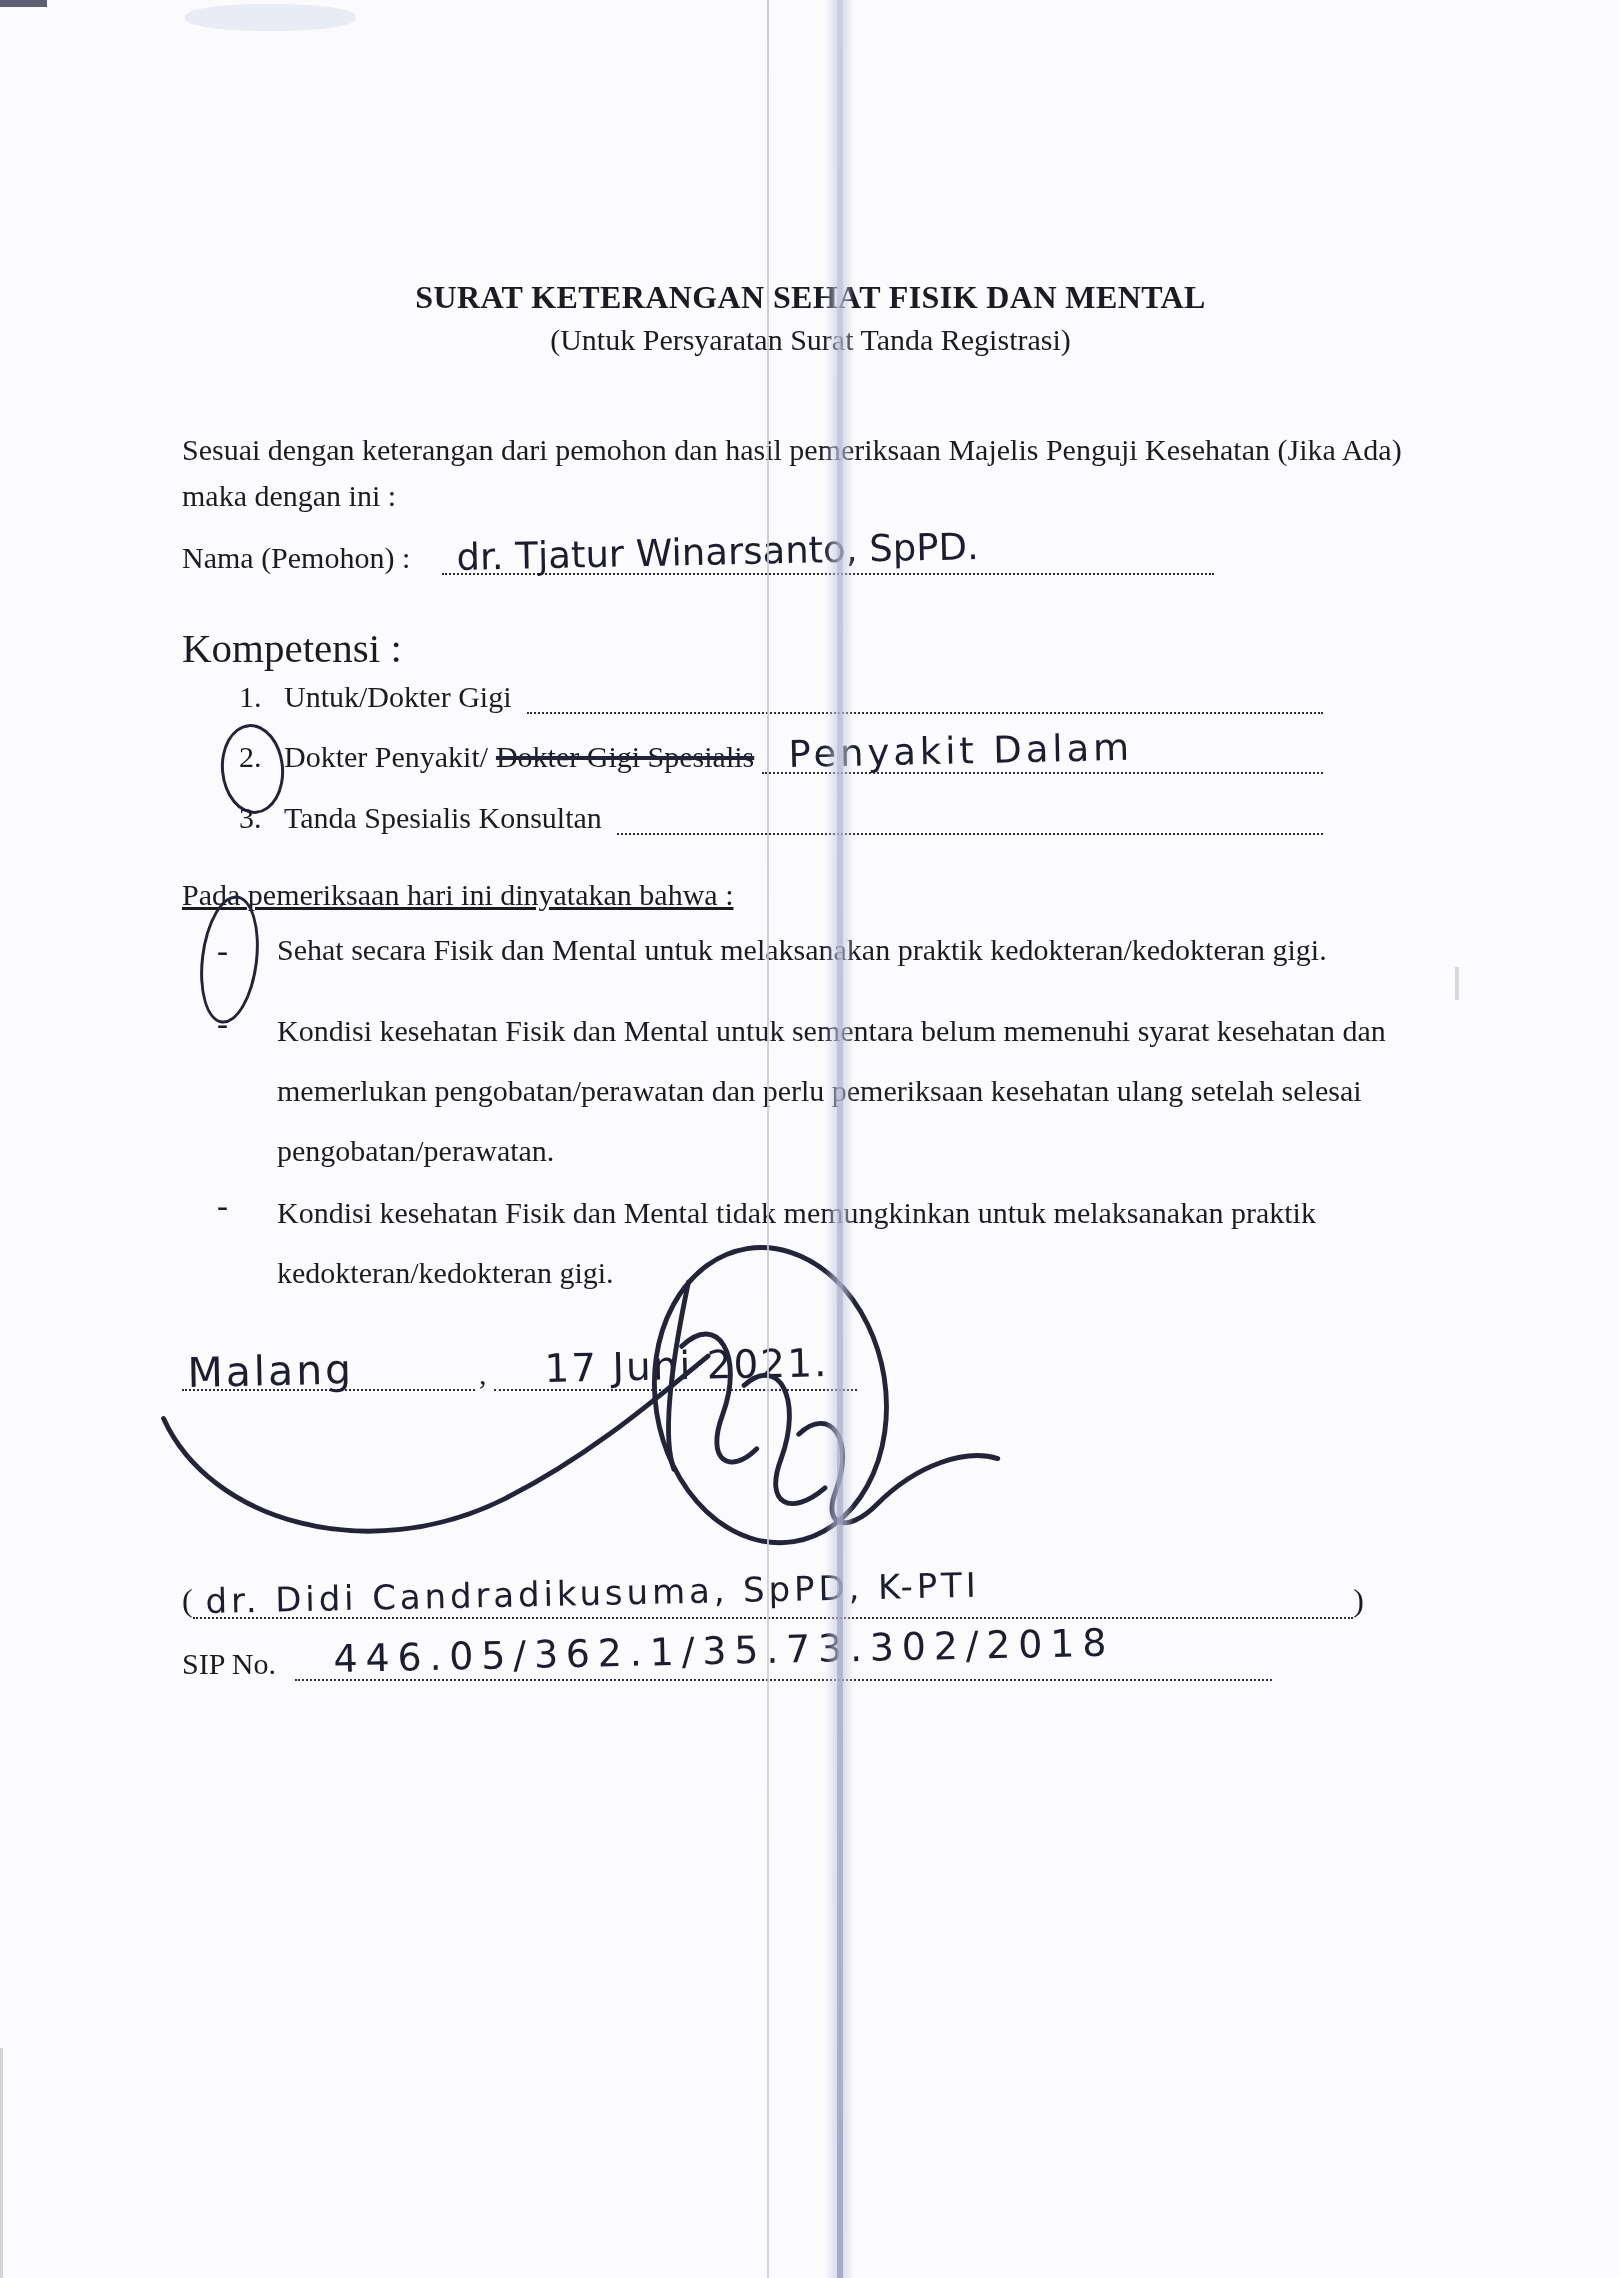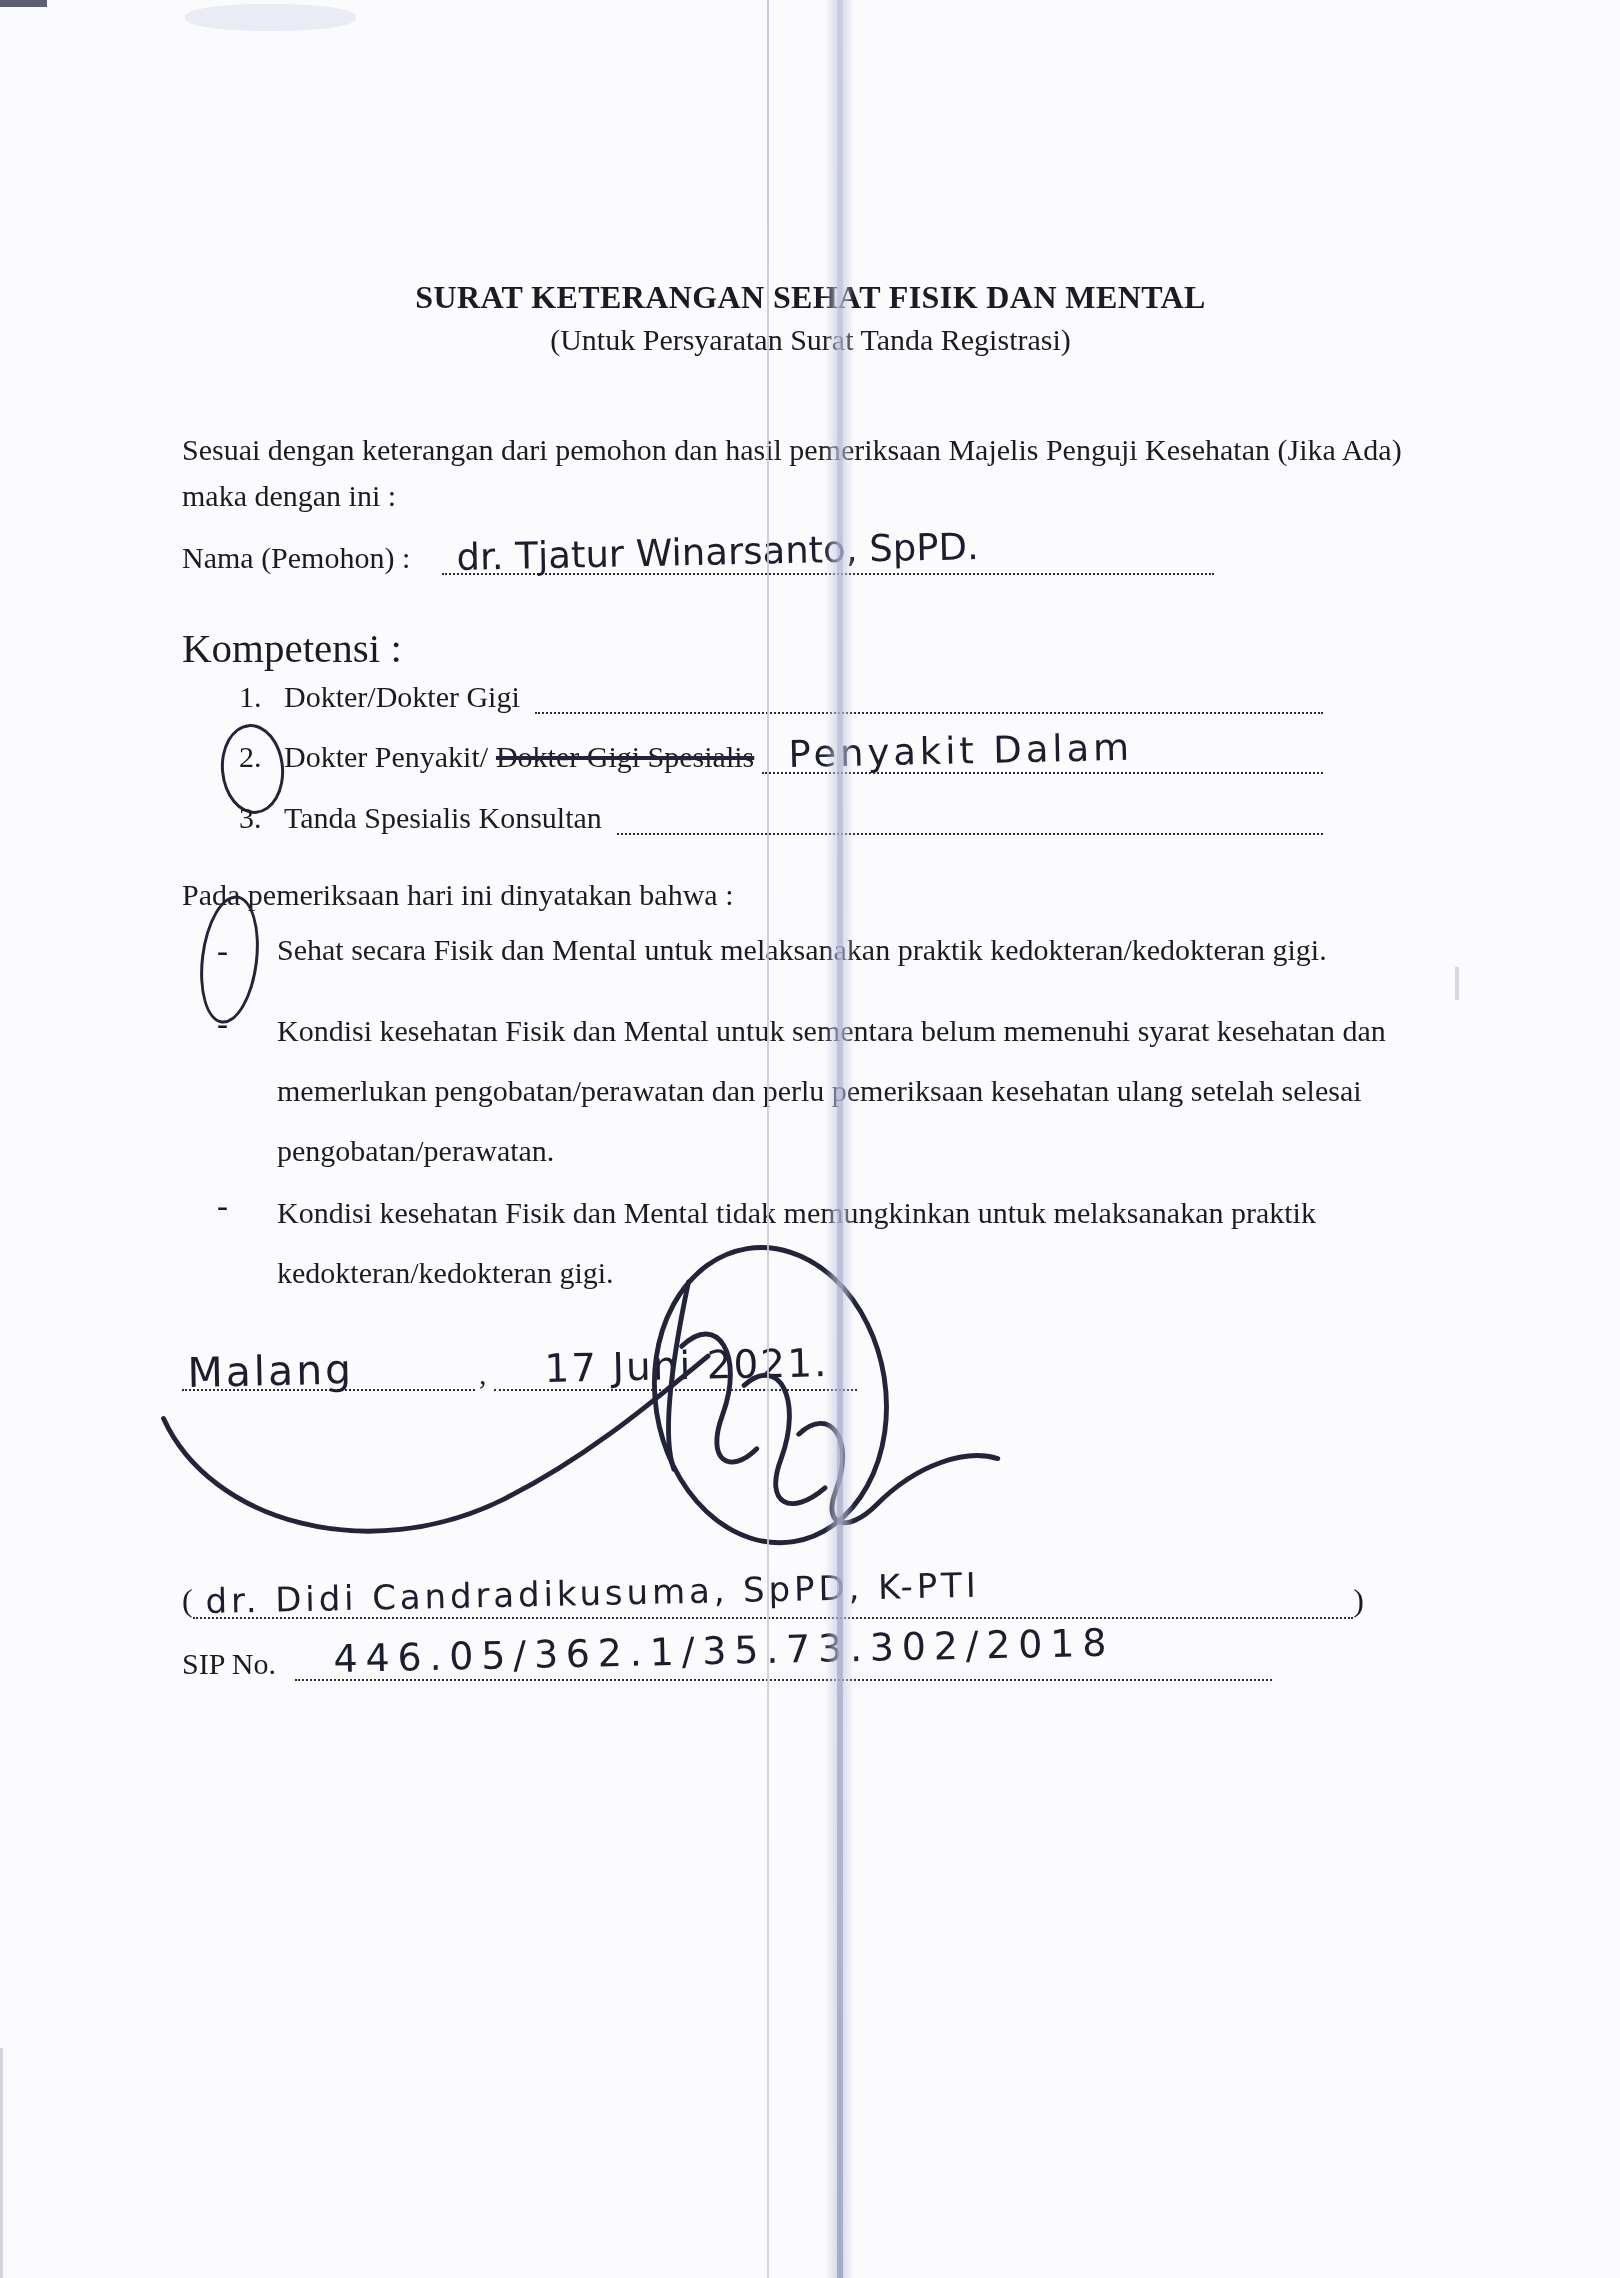--- a/index.html
+++ b/index.html
@@ -54,21 +54,21 @@
   .k-num{position:relative;width:45px;flex:0 0 auto;}
   .k-text{white-space:pre;flex:0 0 auto;margin-right:7.8px;}
   .struck{text-decoration:line-through;text-decoration-thickness:3.9px;text-decoration-color:#23233a;}
   .circle-2{
     position:absolute;left:-17.6px;top:-15.6px;width:57px;height:84px;
     border:3.4px solid #23233a;border-radius:50%;
     transform:rotate(-5deg);
   }
   .k2-hand{left:27px;bottom:-3.9px;font-size:37px;letter-spacing:3.9px;}
 
-  .statement-label{position:absolute;top:878px;left:182px;font-size:30px;}
+  .statement-label{position:absolute;top:878px;left:182px;font-size:30px;text-decoration:underline;}
 
   .options{position:absolute;top:928px;left:217px;width:1214px;}
   .opt{display:flex;align-items:flex-start;}
   .opt-bullet{position:relative;flex:0 0 60px;font-size:33px;line-height:1.45;}
   .opt1 .opt-text{font-size:30px;line-height:1.45;width:1151px;}
   .opt1{margin-bottom:25px;}
   .opt-text-spaced{font-size:30px;line-height:60px;width:1156px;}
   .opt2{margin-bottom:2px;}
   .circle-dash{
     position:absolute;left:-15.6px;top:-33px;width:51px;height:123px;
@@ -109,21 +109,21 @@
     <span class="nama-label">Nama (Pemohon) : </span>
     <span class="dots">
       <span class="hand nama-hand">dr. Tjatur Winarsanto, SpPD.</span>
     </span>
   </div>
 
   <div class="kompetensi-label">Kompetensi :</div>
 
   <div class="row k-item k-item1">
     <span class="k-num">1.</span>
-    <span class="k-text">Dokter/Dokter Gigi </span>
+    <span class="k-text">Untuk/Dokter Gigi </span>
     <span class="dots"></span>
   </div>
 
   <div class="row k-item k-item2">
     <span class="k-num">
       <span class="circle-2"></span>
       <span>2.</span>
     </span>
     <span class="k-text">Dokter Penyakit/</span>
     <span class="k-text struck">Dokter Gigi Spesialis</span>

